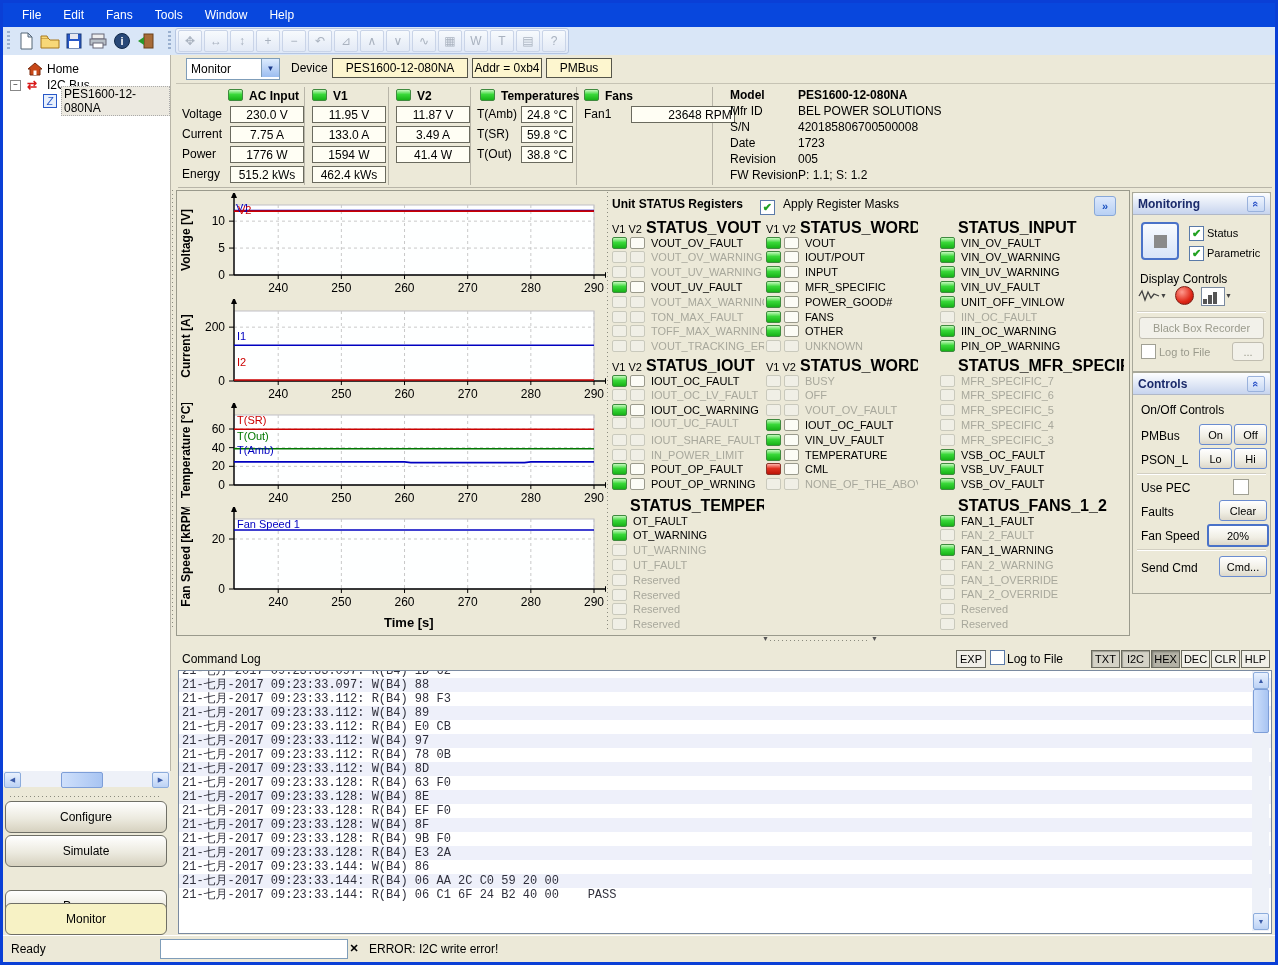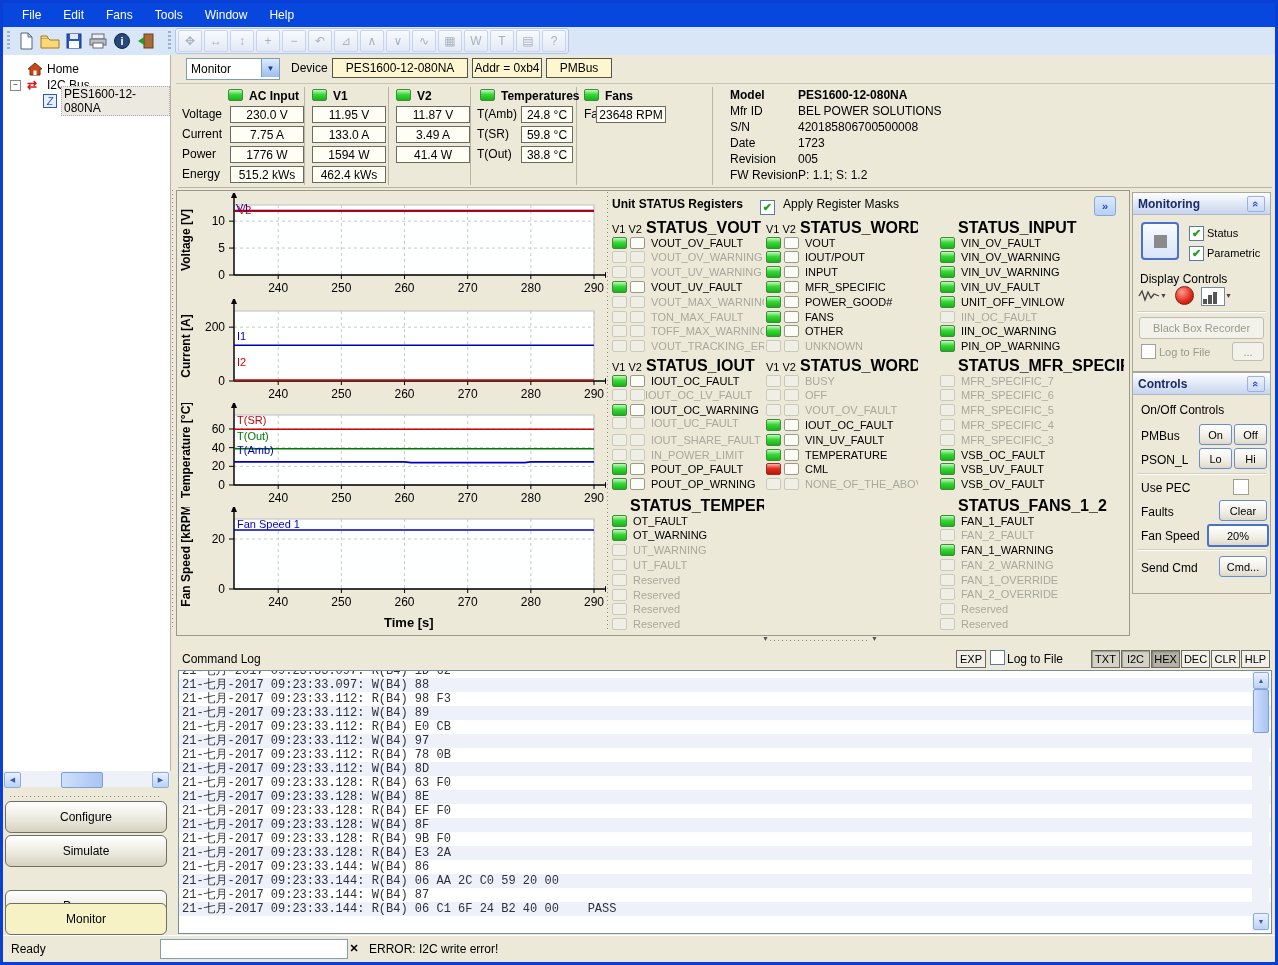--- a/index.html
+++ b/index.html
@@ -240,21 +240,21 @@
       <div class="val-box" style="left: 218px; top: 61px; width: 72px;">41.4 W</div>
       <div style="position: absolute; left: 302px; top: 4px;"><span class="led led-g" style="vertical-align: -1px;"></span><span class="grp-title" style="position: static; margin-left: 6px;">Temperatures</span></div>
       <span class="r-label" style="left: 299px; top: 22px;">T(Amb)</span>
       <div class="val-box" style="left: 343px; top: 21px; width: 50px;">24.8 °C</div>
       <span class="r-label" style="left: 299px; top: 42px;">T(SR)</span>
       <div class="val-box" style="left: 343px; top: 41px; width: 50px;">59.8 °C</div>
       <span class="r-label" style="left: 299px; top: 62px;">T(Out)</span>
       <div class="val-box" style="left: 343px; top: 61px; width: 50px;">38.8 °C</div>
       <div style="position: absolute; left: 406px; top: 4px;"><span class="led led-g" style="vertical-align: -1px;"></span><span class="grp-title" style="position: static; margin-left: 6px;">Fans</span></div>
       <span class="r-label" style="left: 406px; top: 22px;">Fan1</span>
-      <div class="val-box" style="left: 418px; top: 21px; width: 68px;">23648 RPM</div>
+      <div class="val-box" style="left: 453px; top: 21px; width: 68px; padding-left: 34px;">23648 RPM</div>
     </div>
   <div id="model-info" class="abs" style="left:730px;top:85px;width:420px;height:100px;">
       <span style="position: absolute; left: 0px; top: 3px; font-size: 12px; font-weight: bold;">Model</span>
       <span style="position: absolute; left: 68px; top: 3px; font-size: 12px; font-weight: bold;">PES1600-12-080NA</span>
       <span style="position: absolute; left: 0px; top: 19px; font-size: 12px; font-weight: normal;">Mfr ID</span>
       <span style="position: absolute; left: 68px; top: 19px; font-size: 12px; font-weight: normal;">BEL POWER SOLUTIONS</span>
       <span style="position: absolute; left: 0px; top: 35px; font-size: 12px; font-weight: normal;">S/N</span>
       <span style="position: absolute; left: 68px; top: 35px; font-size: 12px; font-weight: normal;">420185806700500008</span>
       <span style="position: absolute; left: 0px; top: 51px; font-size: 12px; font-weight: normal;">Date</span>
       <span style="position: absolute; left: 68px; top: 51px; font-size: 12px; font-weight: normal;">1723</span>
@@ -550,21 +550,21 @@
       <div style="position: absolute; left: 612px; top: 357px; width: 152px; height: 136px; overflow: hidden;">
         <div style="position: absolute; left: 0px; top: 0px; white-space: nowrap;"><span style="font-size: 11px; margin-right: 4px;">V1 V2</span><span class="sr-head">STATUS_IOUT</span></div>
         <div style="position: absolute; left: 0px; top: 17px; height: 13px; display: flex; align-items: center; white-space: nowrap;">
           <span class="led led-g"></span>
           <span class="led led-o" style="margin-left: 3px;"></span>
           <span class="status-label" style="margin-left: 6px;">IOUT_OC_FAULT</span>
         </div>
         <div style="position: absolute; left: 0px; top: 31.8px; height: 13px; display: flex; align-items: center; white-space: nowrap;">
           <span class="led led-d"></span>
           <span class="led led-d" style="margin-left: 3px;"></span>
-          <span class="status-label masked" style="margin-left: 0;">IOUT_OC_LV_FAULT</span>
+          <span class="status-label masked" style="margin-left: 6px;">IOUT_OC_LV_FAULT</span>
         </div>
         <div style="position: absolute; left: 0px; top: 46.6px; height: 13px; display: flex; align-items: center; white-space: nowrap;">
           <span class="led led-g"></span>
           <span class="led led-o" style="margin-left: 3px;"></span>
           <span class="status-label" style="margin-left: 6px;">IOUT_OC_WARNING</span>
         </div>
         <div style="position: absolute; left: 0px; top: 59px; height: 13px; display: flex; align-items: center; white-space: nowrap;">
           <span class="led led-d"></span>
           <span class="led led-d" style="margin-left: 3px;"></span>
           <span class="status-label masked" style="margin-left: 6px;">IOUT_UC_FAULT</span>
@@ -831,21 +831,20 @@
           <div class="log-line">21-七月-2017 09:23:33.112: R(B4) 78 0B</div>
           <div class="log-line">21-七月-2017 09:23:33.112: W(B4) 8D</div>
           <div class="log-line">21-七月-2017 09:23:33.128: R(B4) 63 F0</div>
           <div class="log-line">21-七月-2017 09:23:33.128: W(B4) 8E</div>
           <div class="log-line">21-七月-2017 09:23:33.128: R(B4) EF F0</div>
           <div class="log-line">21-七月-2017 09:23:33.128: W(B4) 8F</div>
           <div class="log-line">21-七月-2017 09:23:33.128: R(B4) 9B F0</div>
           <div class="log-line">21-七月-2017 09:23:33.128: R(B4) E3 2A</div>
           <div class="log-line">21-七月-2017 09:23:33.144: W(B4) 86</div>
           <div class="log-line">21-七月-2017 09:23:33.144: R(B4) 06 AA 2C C0 59 20 00</div>
-          <div class="log-line">21-七月-2017 09:23:33.144: W(B4) 87</div>
           <div class="log-line">21-七月-2017 09:23:33.144: R(B4) 06 C1 6F 24 B2 40 00    PASS</div>
         </div>
     </div>
 
     <div class="abs" style="left:1074px;top:23px;width:17px;height:260px;background:#eef1f8;">
       <div class="sb-btn" style="left:1px;top:1px;width:14px;height:15px;">▲</div>
       <div class="sb-thumb" style="left:1px;top:18px;width:14px;height:42px;"></div>
       <div class="sb-btn" style="left:1px;bottom:1px;width:14px;height:15px;">▼</div>
     </div>
   </div>

